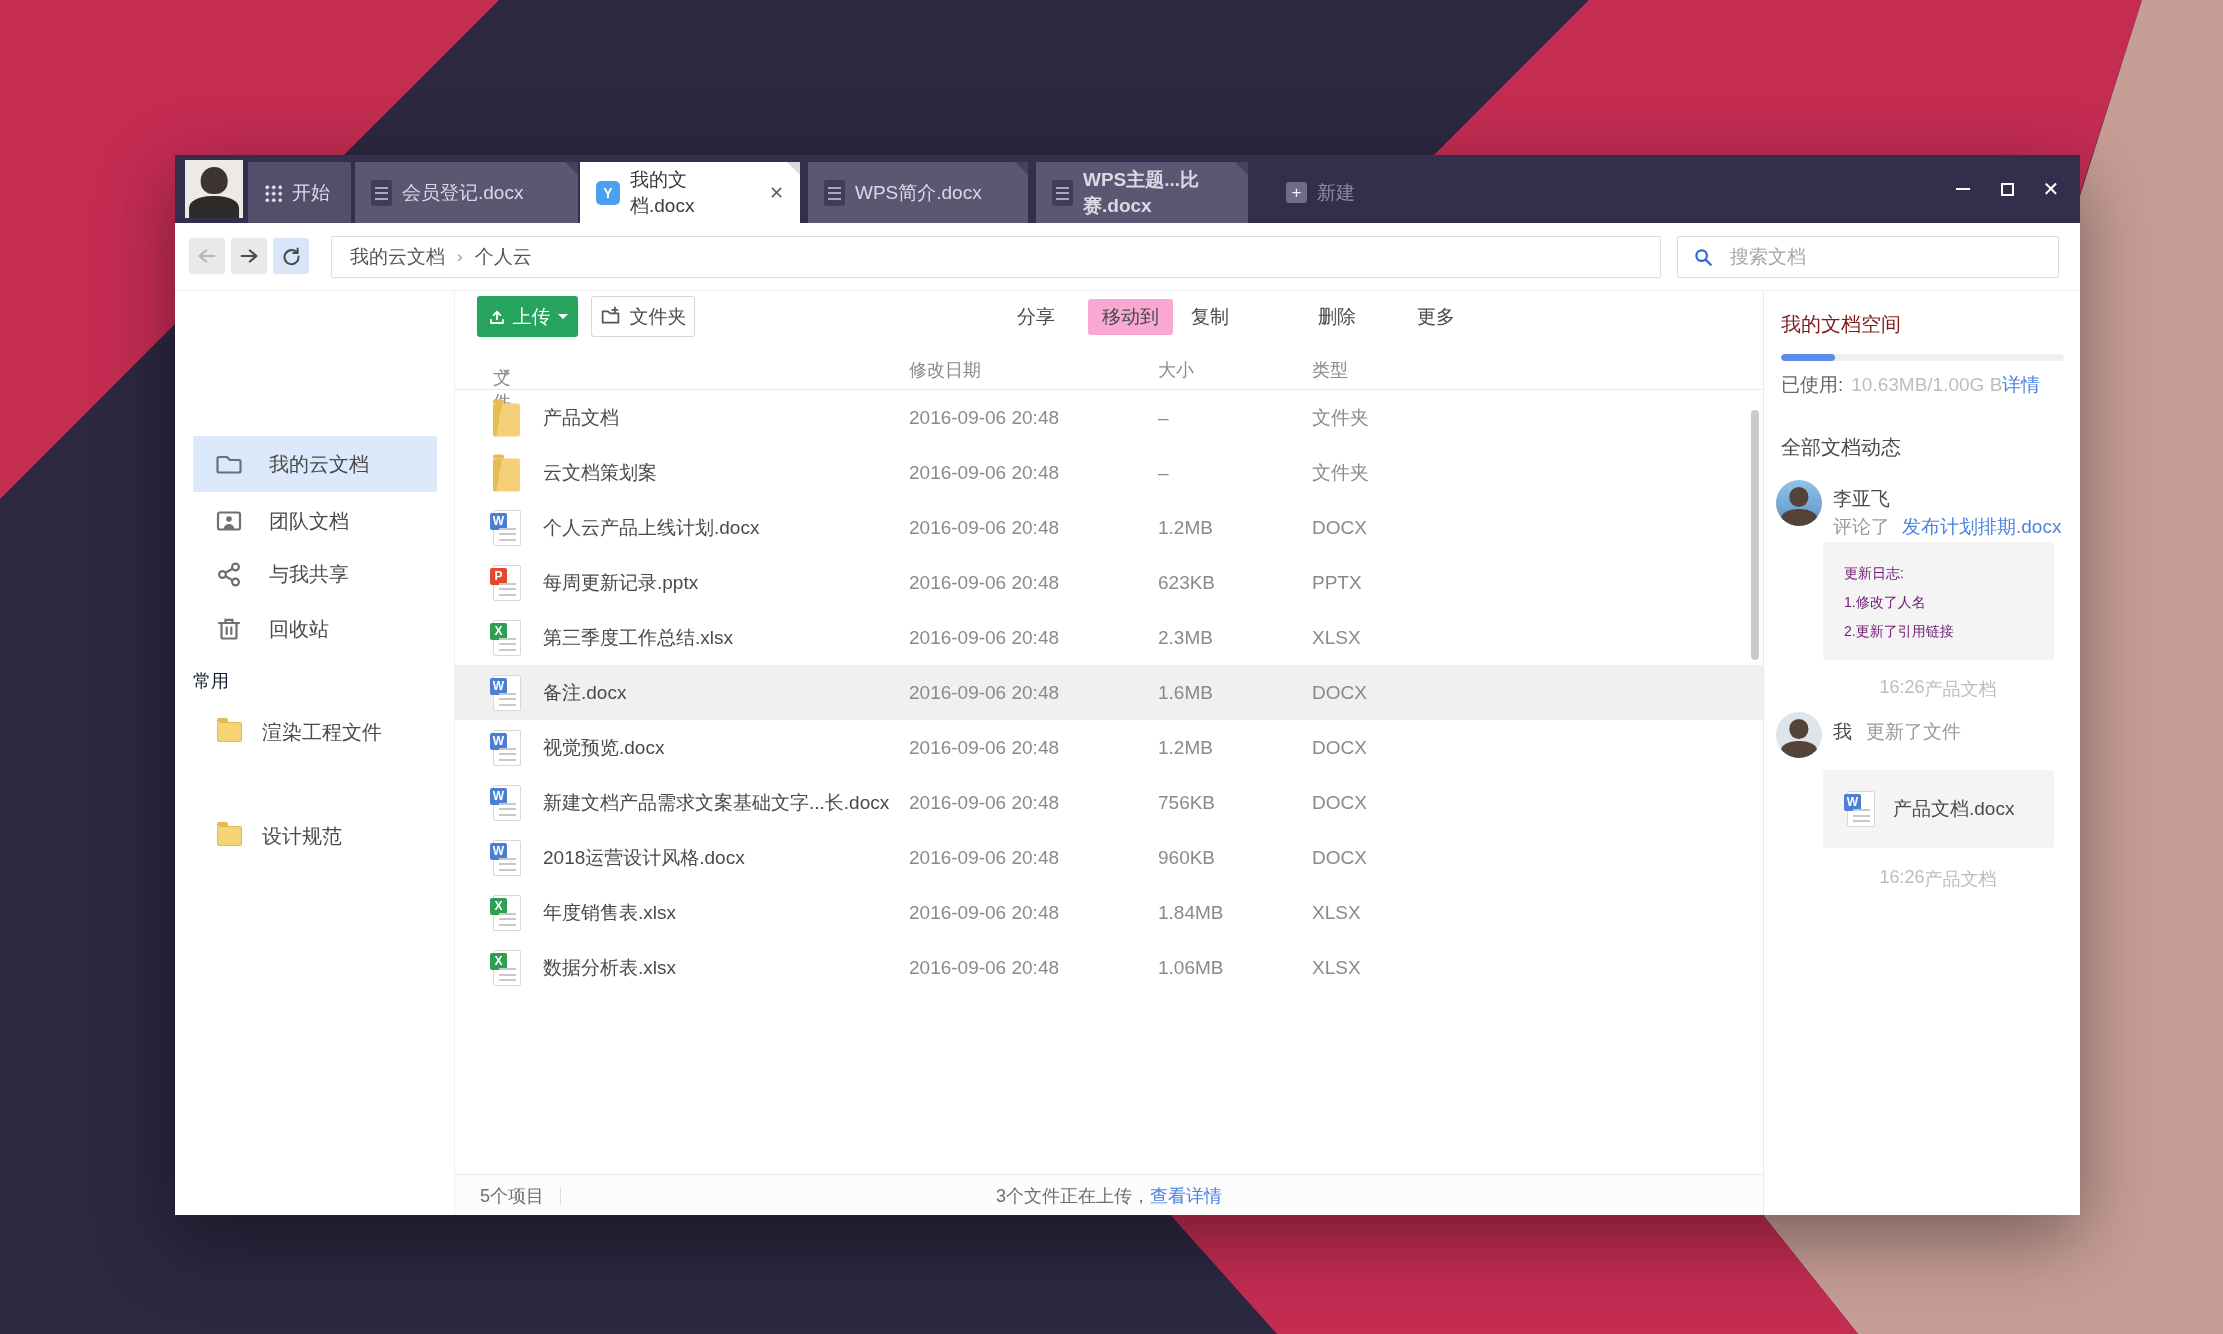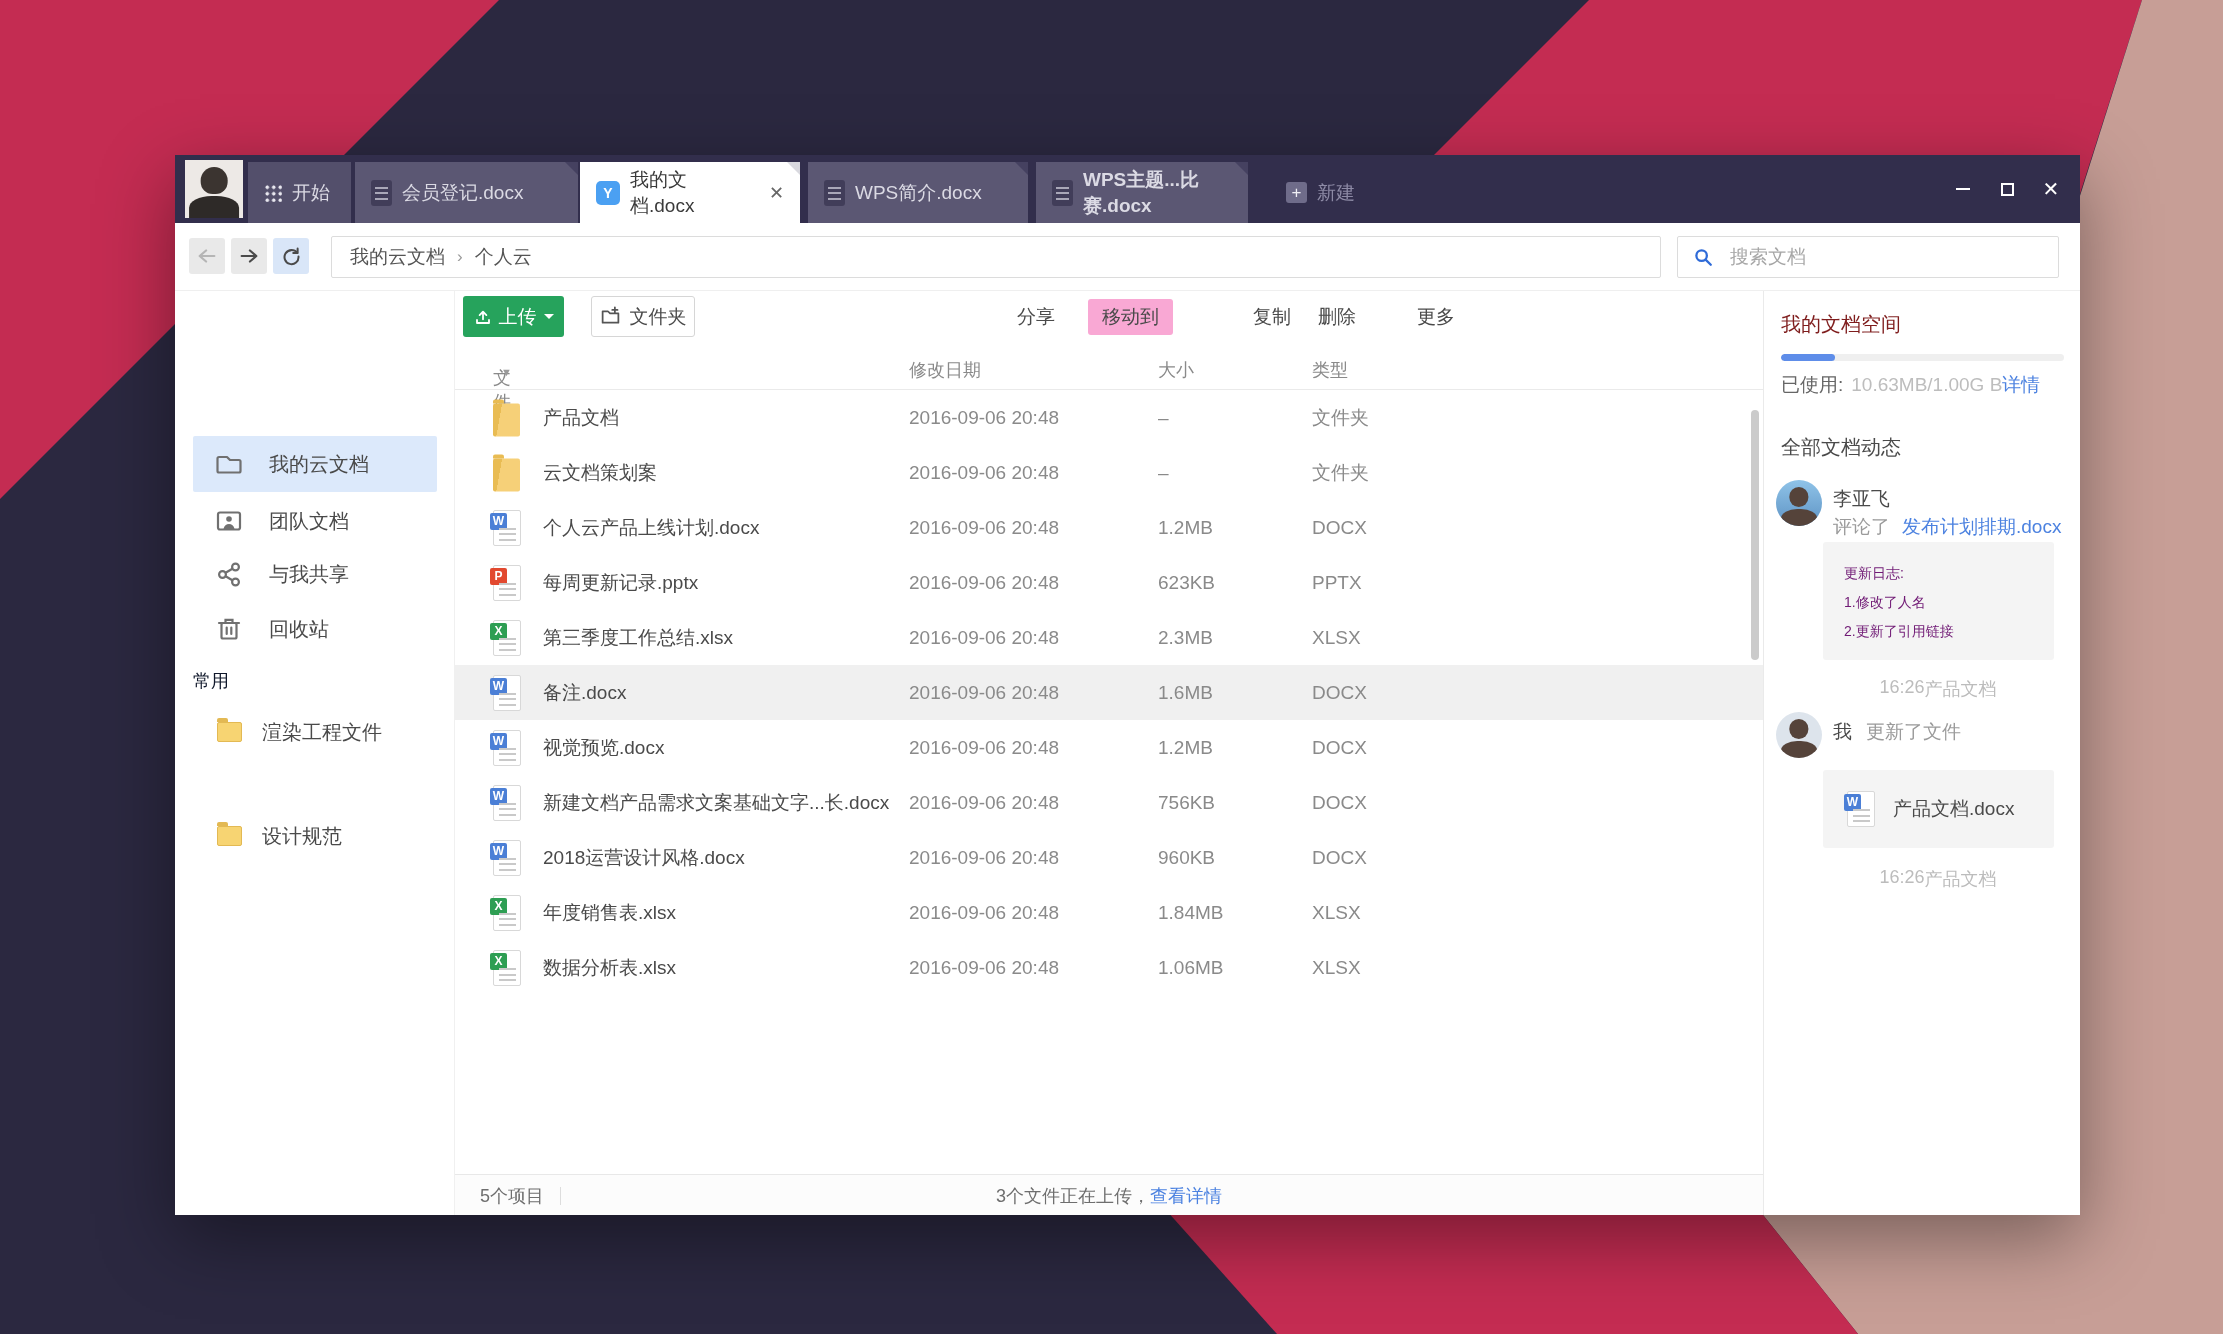--- a/index.html
+++ b/index.html
@@ -59,21 +59,21 @@
   .sf{position:relative;width:25px;height:20px;flex:none;}
   .ic-folder-plain,.ic-folder-user{background:#F7D472;border:1px solid #E3B953;border-radius:2px;}
   .ic-folder-plain::before,.ic-folder-user::before{content:"";position:absolute;top:-5px;left:-1px;width:11px;height:4px;background:#E3B953;border-radius:2px 2px 0 0;}
   .sf-badge{display:none;}
   .ic-folder-user .sf-badge{display:block;position:absolute;right:-6px;bottom:-3px;width:13px;height:13px;}
   .ic-folder-user .sf-badge::before{content:"";position:absolute;left:3.5px;top:0;width:6px;height:6px;border-radius:50%;background:#4BA3EE;}
   .ic-folder-user .sf-badge::after{content:"";position:absolute;left:0;bottom:-1px;width:13px;height:7px;border-radius:6px 6px 1px 1px;background:#4BA3EE;}
 
   
   .content{position:absolute;left:280px;top:136px;right:317px;bottom:0;background:#fff;}
-  .btn-upload{position:absolute;left:8px;top:5px;width:101px;height:41px;border-radius:3px;background:#26A35C;color:#fff;font-size:19px;display:flex;align-items:center;justify-content:center;gap:7px;cursor:pointer;}
+  .btn-upload{position:absolute;left:22px;top:5px;width:101px;height:41px;border-radius:3px;background:#26A35C;color:#fff;font-size:19px;display:flex;align-items:center;justify-content:center;gap:7px;cursor:pointer;}
   .caret-down{width:0;height:0;border:5px solid transparent;border-top-color:#fff;margin-top:5px;}
   .btn-folder{position:absolute;left:136px;top:5px;width:104px;height:41px;border:1px solid #D6D6D6;border-radius:3px;background:#fff;color:#4A4A4A;font-size:19px;display:flex;align-items:center;justify-content:center;gap:9px;cursor:pointer;}
   .txtbtn{position:absolute;top:8px;height:36px;display:flex;align-items:center;justify-content:center;font-size:19px;color:#4A4A4A;padding:0 14px;border-radius:3px;cursor:pointer;}
   .txtbtn.chip{background:#f9a8d4;}
   .viewchip{position:absolute;top:5px;width:40px;height:40px;border-radius:3px;display:flex;align-items:center;justify-content:center;cursor:pointer;}
   .viewchip.on{background:#DEE9FA;}
   .list-ic{width:24px;height:17.5px;background:repeating-linear-gradient(#565656 0 2.5px,transparent 2.5px 7.5px);}
   .grid6-ic{width:26px;height:17px;background-image:radial-gradient(circle,transparent 1.4px,#6B6B6B 1.6px 2.6px,transparent 2.8px);background-size:8.7px 8.5px;background-position:1px 0;}
   .panel-ic{position:relative;width:27px;height:22px;border:2px solid #9A9A9A;border-radius:2px;background:#fff;}
   .panel-ic::before{content:"";position:absolute;left:0;right:0;top:0;height:5px;border-bottom:2px solid #9A9A9A;}
@@ -273,21 +273,21 @@
       </div>
       <div class="btn-folder">
         <svg width="21" height="21" viewBox="0 0 24 24">
             <path d="M3 6h6l2.5 2.5H21V19H3z" fill="none" stroke="#555" stroke-width="2" stroke-linejoin="round"></path>
             <path d="M14 4.5h6M17 1.5v6" stroke="#555" stroke-width="2" stroke-linecap="round"></path>
           </svg>
         <span>文件夹</span>
       </div>
       <div class="txtbtn" style="left:548px;">分享</div>
       <div class="txtbtn chip" style="left:633px;">移动到</div>
-      <div class="txtbtn" style="left:784px;font-family:Liberation Serif, serif;">复制</div>
+      <div class="txtbtn" style="left:722px;font-family:Liberation Serif, serif;">复制</div>
       <div class="txtbtn" style="left:849px;">删除</div>
       <div class="txtbtn" style="left:948px;">更多</div>
 
       <div class="viewchip on" style="left:1418px;">
           <span class="list-ic"></span>
         </div>
       <div class="viewchip" style="left:1464px;">
           <span class="grid6-ic"></span>
         </div>
       <div class="tool-divider" style="left:1512px;"></div>

